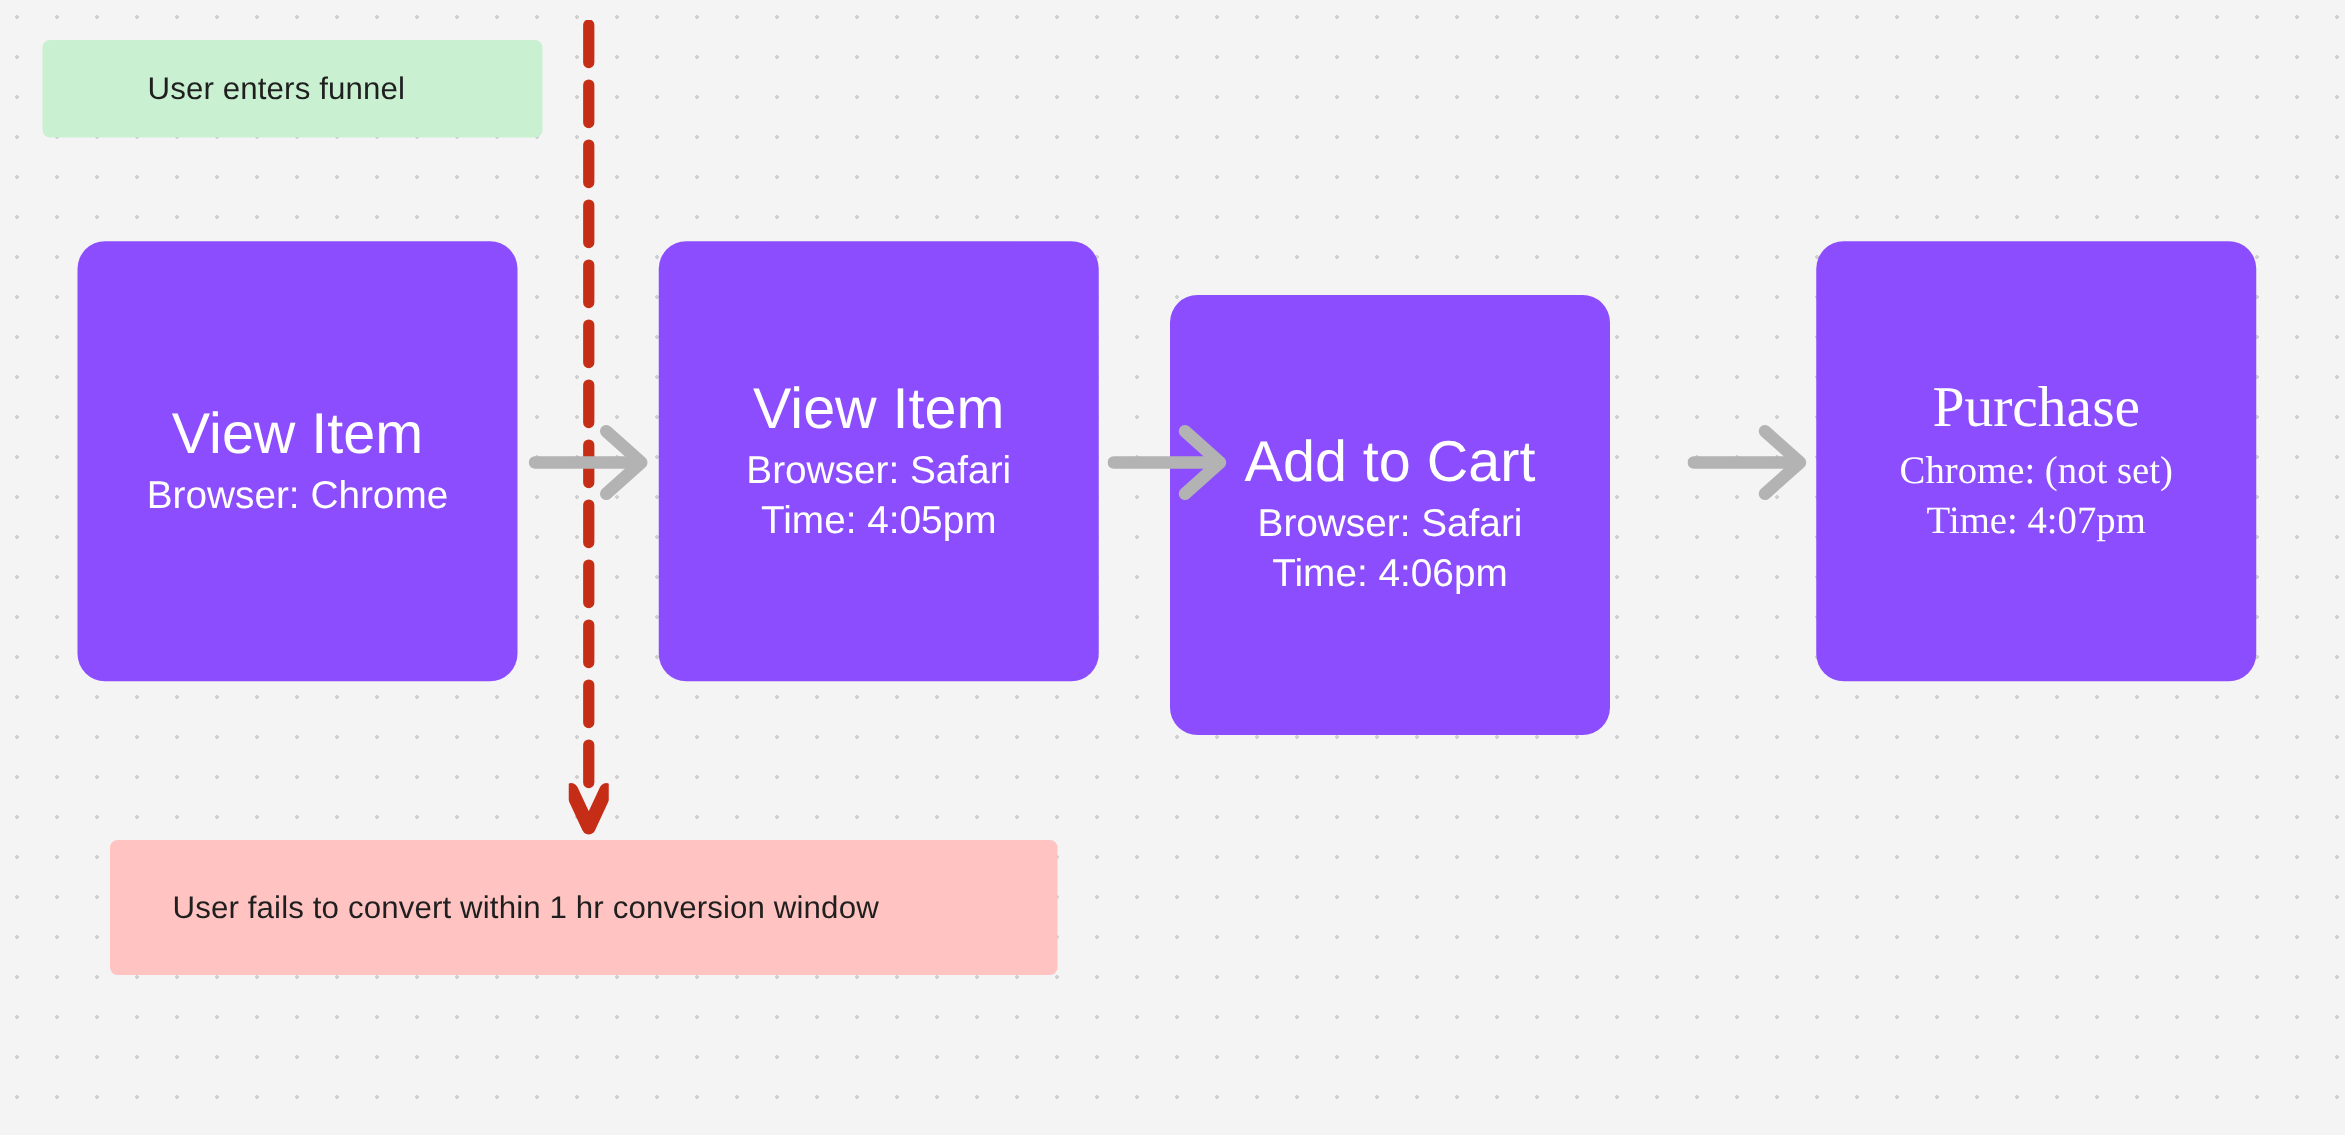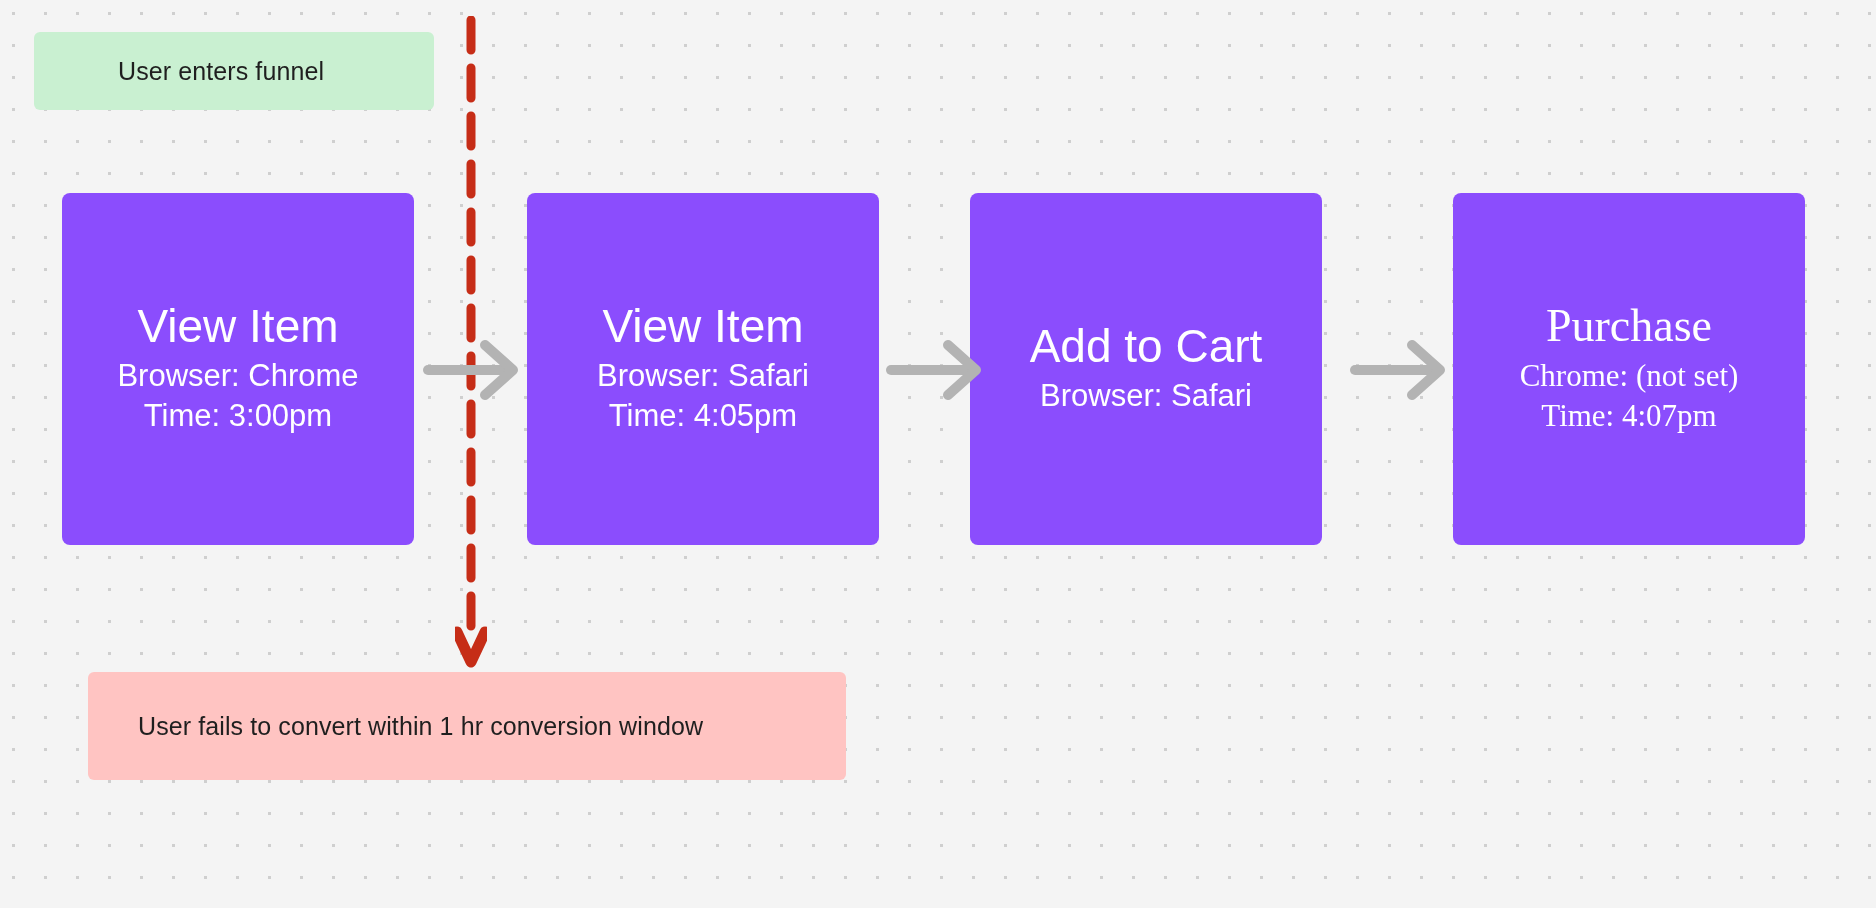--- a/index.html
+++ b/index.html
@@ -57,21 +57,21 @@
   }
 
   
   .card {
     position: absolute;
     box-sizing: border-box;
     width: 352px;
     height: 352px;
     top: 193px;
     background: #8b4dfd;
-    border-radius: 8px;
+    border-radius: 22px;
     color: #ffffff;
     display: flex;
     flex-direction: column;
     justify-content: center;
     align-items: center;
     z-index: 4;
   }
   .card-title {
     font-size: 46px;
     font-weight: 400;
@@ -81,21 +81,21 @@
   }
   .card-line {
     font-size: 31px;
     font-weight: 400;
     line-height: 1.28;
     white-space: nowrap;
   }
 
   #card-0 { left: 62px;   }
   #card-1 { left: 527px;  }
-  #card-2 { left: 970px;  }
+  #card-2 { left: 936px; margin-top: 43px;  }
   #card-3 { left: 1453px; font-family: Liberation Serif, serif; }
 
   
   .flow-arrow {
     position: absolute;
     top: 340px;
     width: 100px;
     height: 60px;
     z-index: 5;
   }
@@ -125,32 +125,32 @@
   <div id="drop-line">
     <svg width="32" height="680" viewBox="0 0 32 680" xmlns="http://www.w3.org/2000/svg">
       <line x1="16" y1="4" x2="16" y2="612" stroke="#c62d17" stroke-width="9" stroke-linecap="round" stroke-dasharray="30 18"></line>
       <polyline points="2,616 16,646 30,616" fill="none" stroke="#c62d17" stroke-width="11" stroke-linecap="round" stroke-linejoin="round"></polyline>
     </svg>
   </div>
 
   <div class="card" id="card-0">
     <div class="card-title">View Item</div>
     <div class="card-line">Browser: Chrome</div>
-    <div class="card-line">Time: 3:00pm</div>
   </div>
 
   <div class="card" id="card-1">
     <div class="card-title">View Item</div>
     <div class="card-line">Browser: Safari</div>
     <div class="card-line">Time: 4:05pm</div>
   </div>
 
   <div class="card" id="card-2">
     <div class="card-title">Add to Cart</div>
     <div class="card-line">Browser: Safari</div>
+    <div class="card-line">Time: 4:06pm</div>
   </div>
 
   <div class="card" id="card-3">
     <div class="card-title">Purchase</div>
     <div class="card-line">Chrome: (not set)</div>
     <div class="card-line">Time: 4:07pm</div>
   </div>
 
   <div class="flow-arrow" id="arrow-0">
     <svg width="100" height="60" viewBox="0 0 100 60" xmlns="http://www.w3.org/2000/svg">

